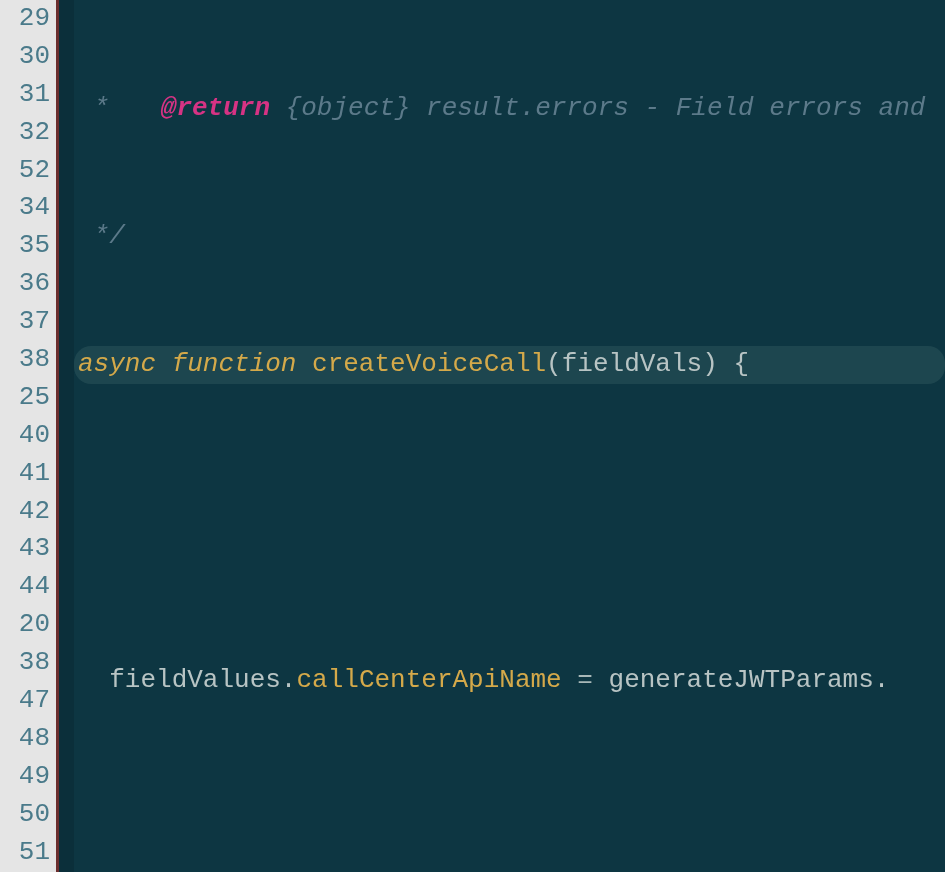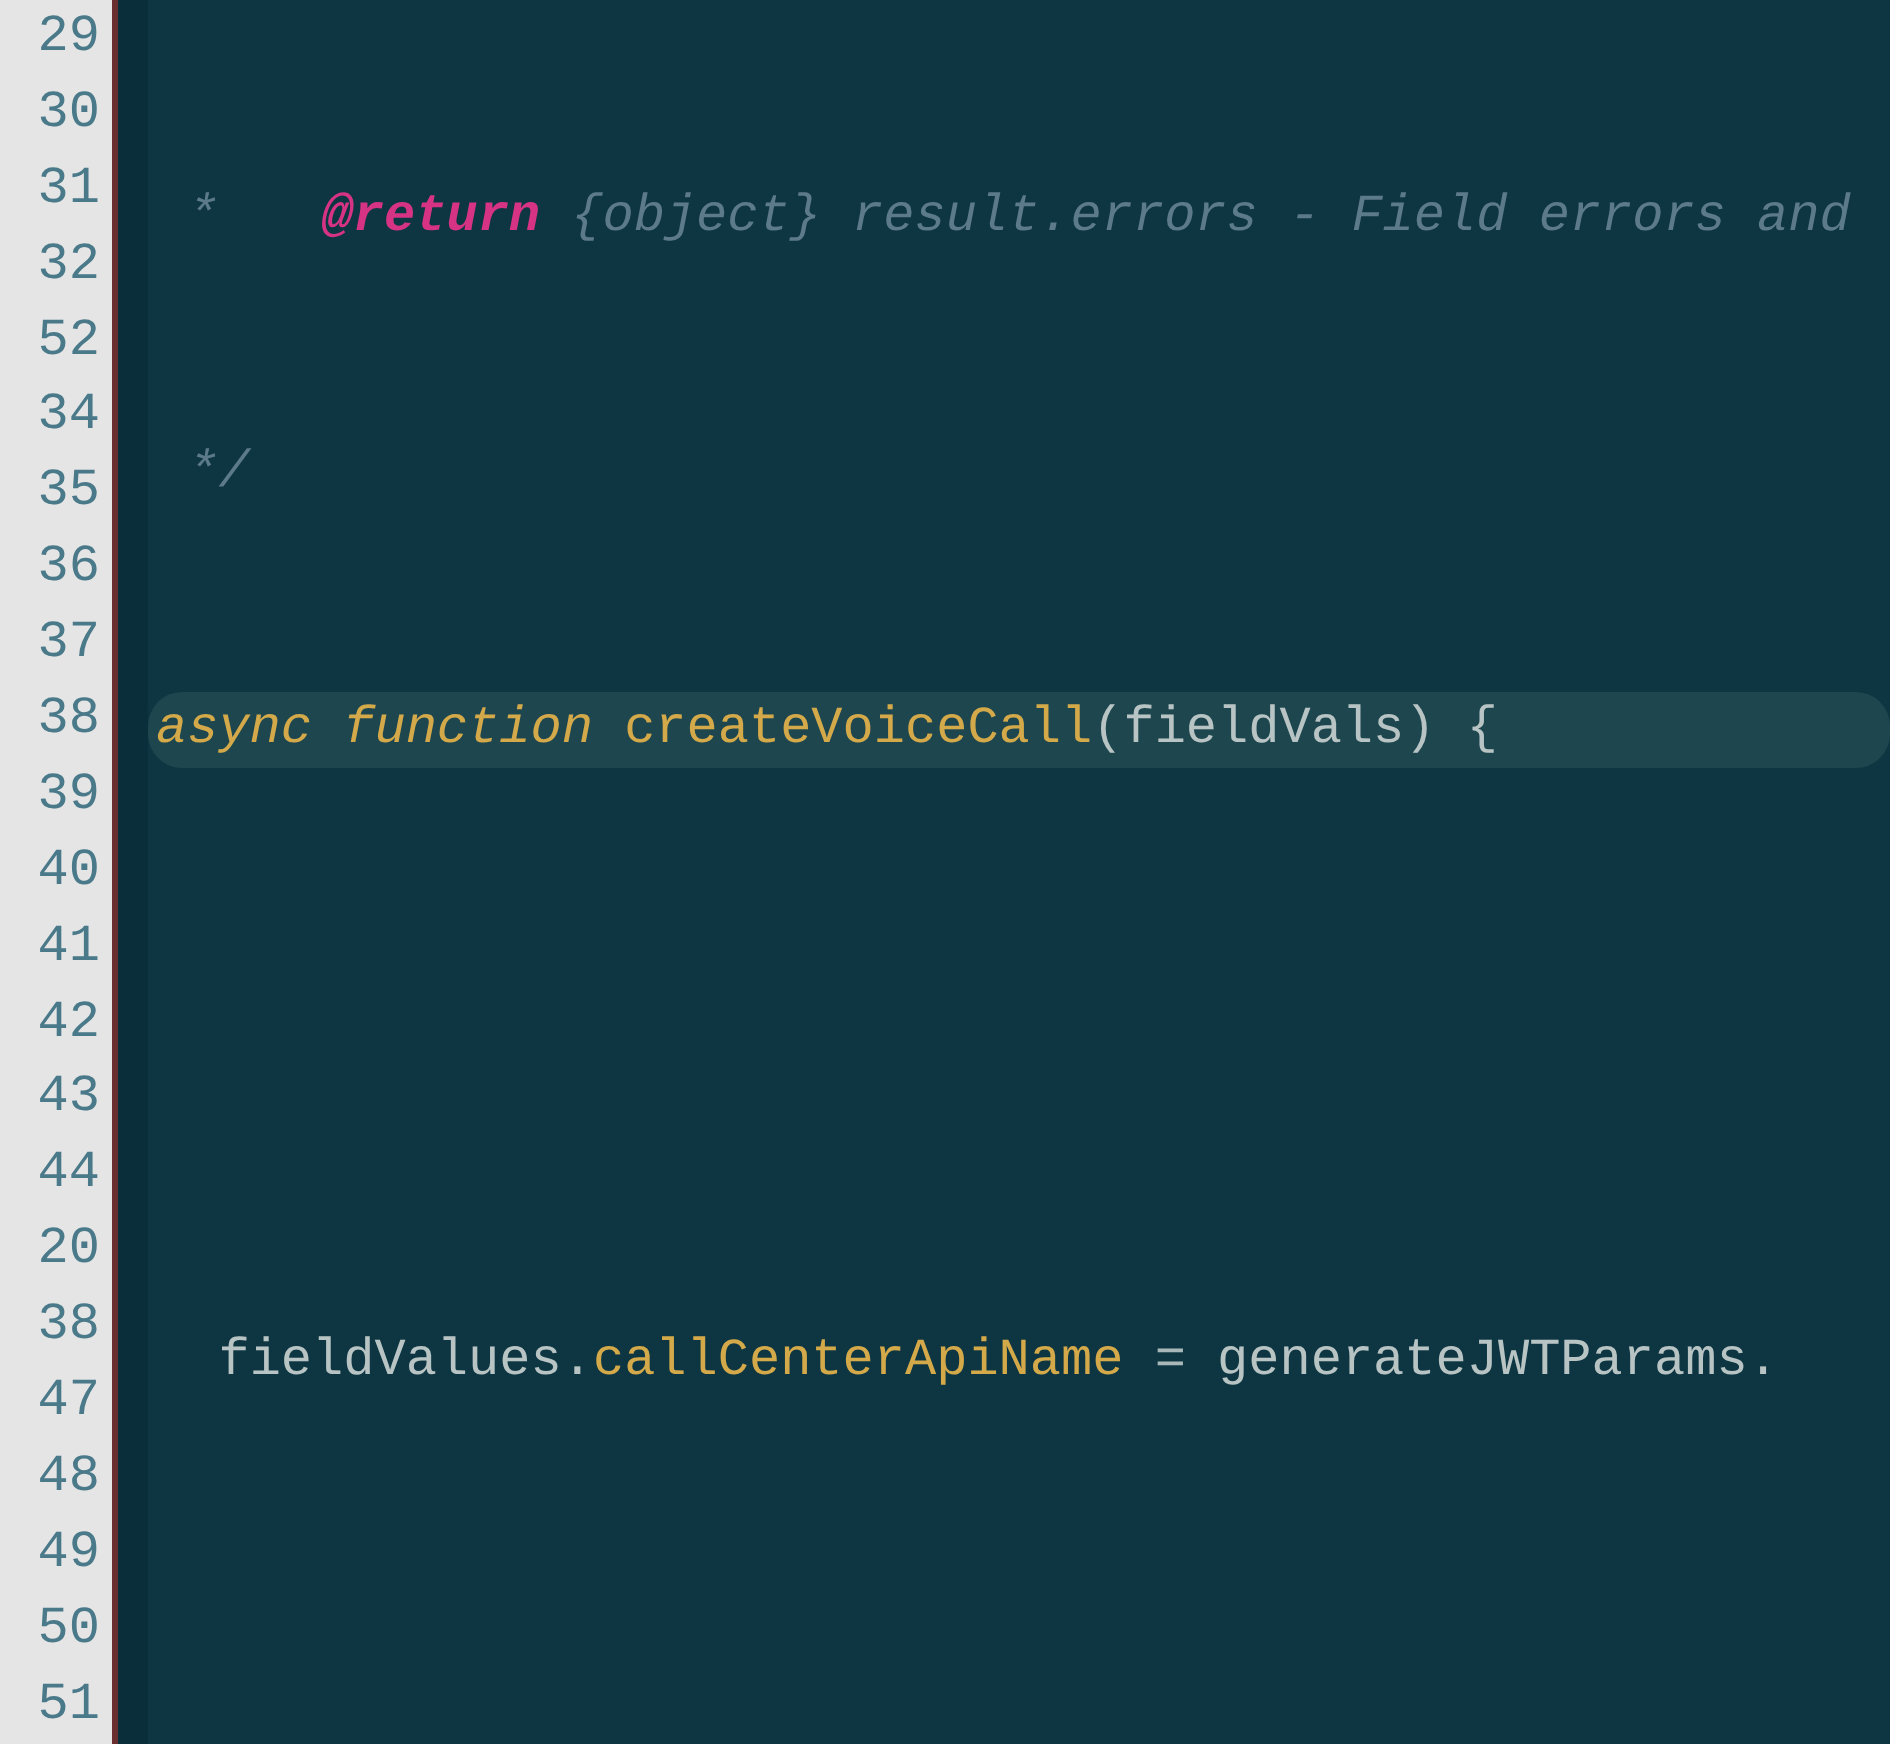--- a/index.html
+++ b/index.html
@@ -76,21 +76,21 @@
     <div class="gutter-line">29</div>
     <div class="gutter-line">30</div>
     <div class="gutter-line">31</div>
     <div class="gutter-line">32</div>
     <div class="gutter-line">52</div>
     <div class="gutter-line">34</div>
     <div class="gutter-line">35</div>
     <div class="gutter-line">36</div>
     <div class="gutter-line">37</div>
     <div class="gutter-line">38</div>
-    <div class="gutter-line">39</div>
+    <div class="gutter-line">25</div>
     <div class="gutter-line">40</div>
     <div class="gutter-line">41</div>
     <div class="gutter-line">42</div>
     <div class="gutter-line">43</div>
     <div class="gutter-line">44</div>
     <div class="gutter-line">20</div>
     <div class="gutter-line">38</div>
     <div class="gutter-line">47</div>
     <div class="gutter-line">48</div>
     <div class="gutter-line">49</div>

